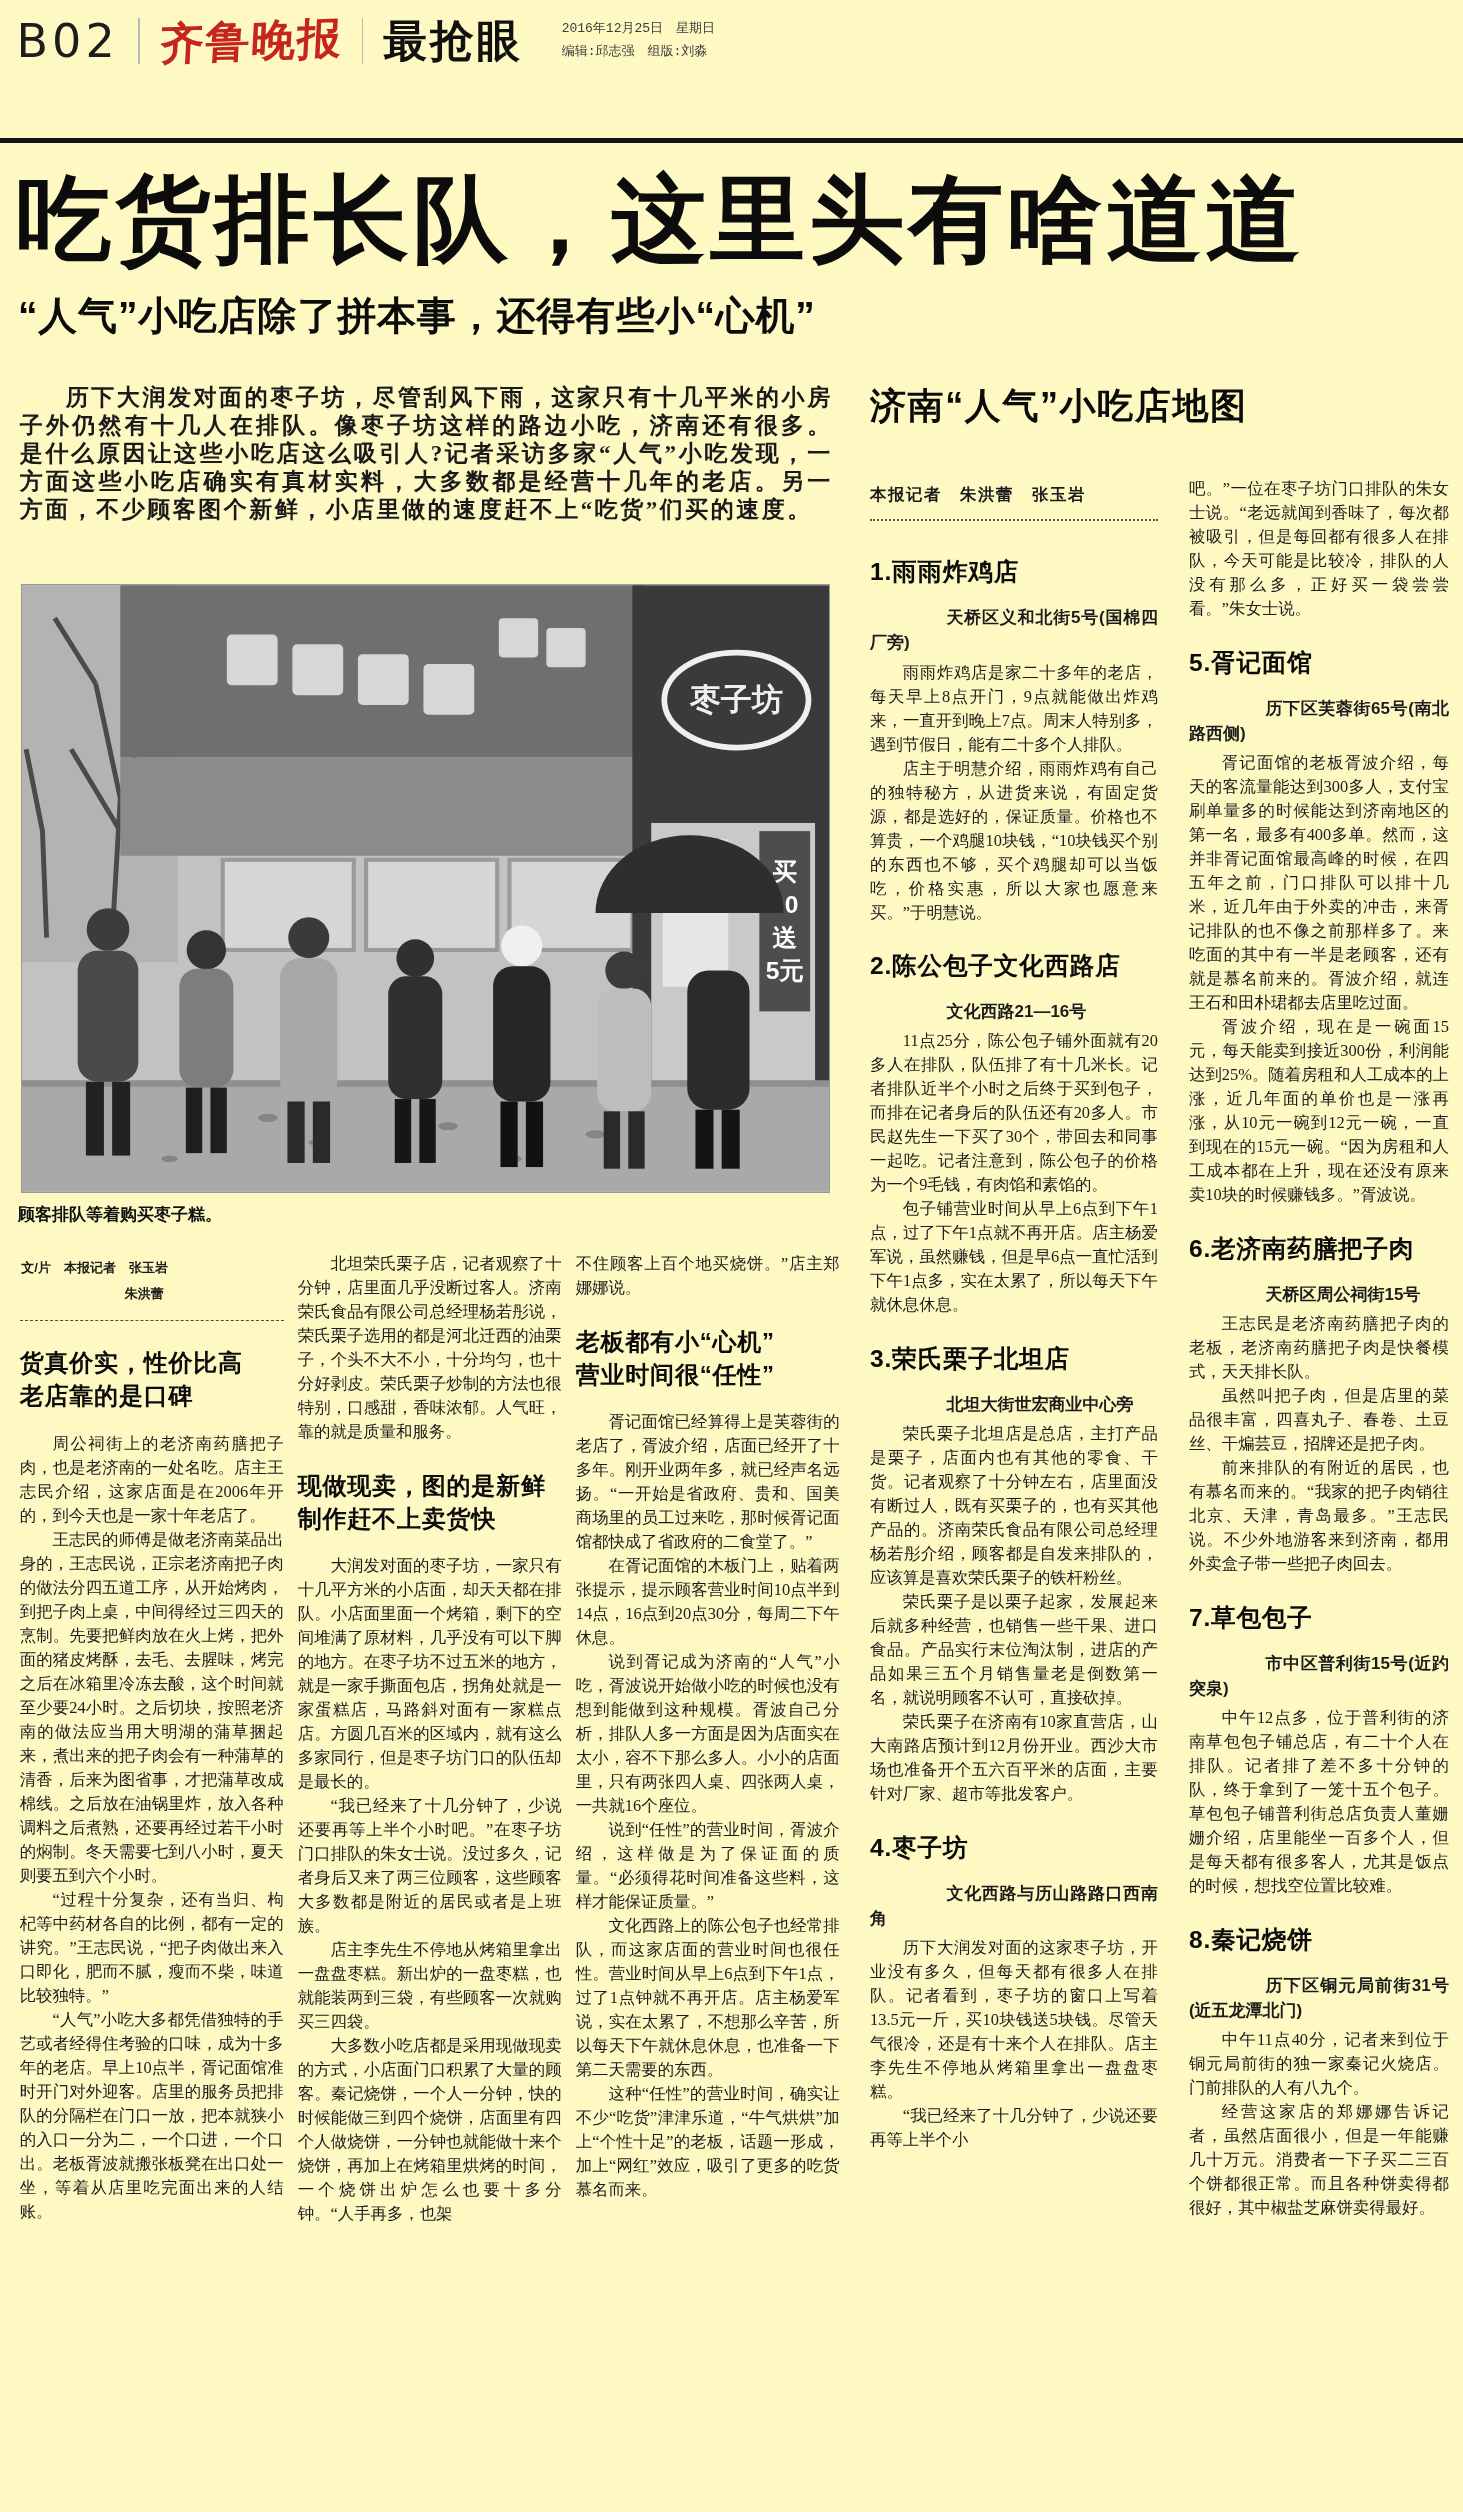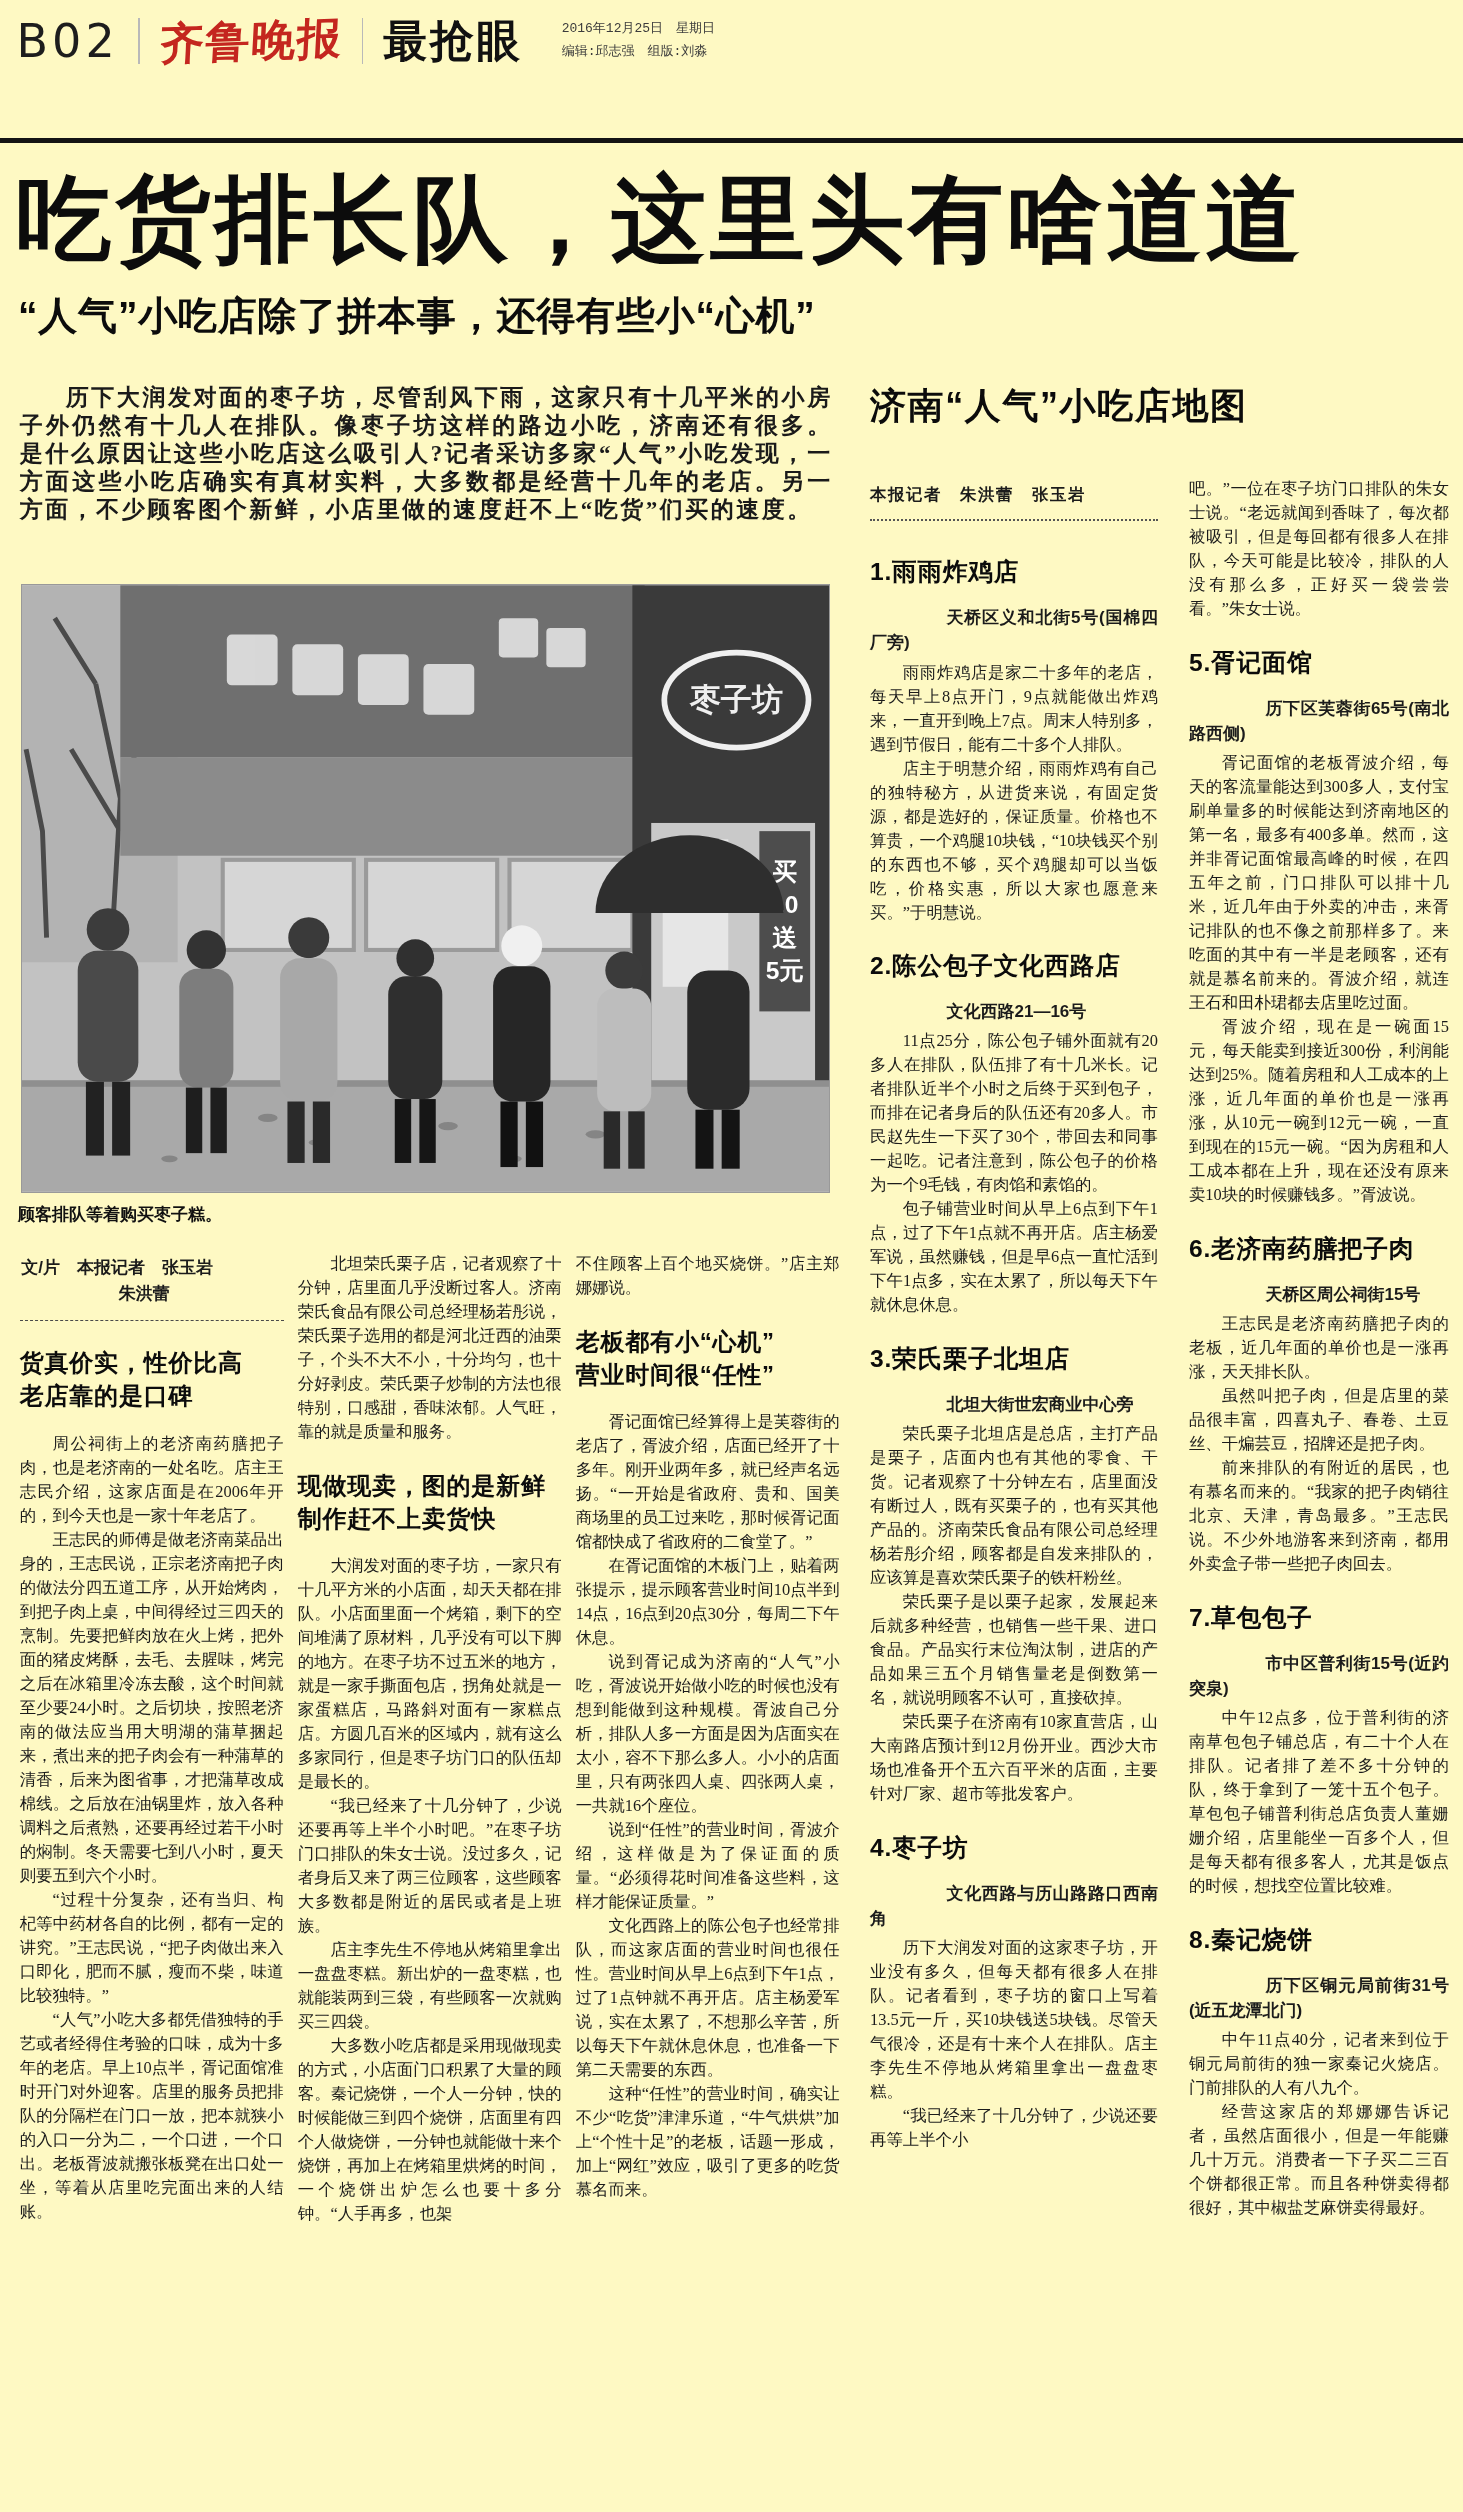--- a/index.html
+++ b/index.html
@@ -35,21 +35,21 @@
   
   .article-cols{position:absolute;top:1252px;left:19.7px;width:820px;display:flex;gap:14px;}
   .map-cols{position:absolute;top:477px;left:870px;width:579px;display:flex;gap:31px;}
   .col{font-size:16.4px;line-height:24px;text-align:justify;text-justify:inter-character;color:#1b1b1b;}
   .col-a{width:264px;} .col-m4{width:289px;} .col-m5{width:261px;}
   .para{margin:0;text-indent:2em;}
   .para.cont{text-indent:0;}
   .col-subhead{font-family:"Liberation Sans",sans-serif;font-weight:900;font-size:24px;
                line-height:33px;margin:24.6px 0 19.7px;color:#0c0c0c;}
   .col-subhead span{display:block;letter-spacing:0.8px;}
-  .photo-byline{font-family:"Liberation Sans",sans-serif;font-weight:700;font-size:17px;
+  .photo-byline{font-family:"Liberation Sans",sans-serif;font-weight:700;font-size:13px;
                 line-height:26px;padding:3.3px 1.6px 13px;border-bottom:1.6px dashed #4a4a4a;}
   .photo-byline span{display:block;}
   .photo-byline span:nth-child(2){text-align:center;padding-right:14.8px;}
   .map-byline{font-family:"Liberation Sans",sans-serif;font-weight:700;font-size:16.4px;
               padding:4.9px 0 13px;border-bottom:2.5px dotted #555;margin-bottom:39px;letter-spacing:1.6px;}
   .store-head{font-family:"Liberation Sans",sans-serif;font-weight:900;font-size:24.6px;
               margin:29.5px 0 21px;letter-spacing:0.8px;color:#0b0b0b;}
   .store-addr{font-family:"Liberation Sans",sans-serif;font-weight:700;font-size:17px;
               line-height:25.4px;margin:0 0 4.9px;text-indent:4.5em;text-align:justify;}
   
@@ -242,21 +242,21 @@
         <p class="para">“我已经来了十几分钟了，少说还要再等上半个小</p>
       </div>
     <div class="col col-m5">
         <p class="para cont">吧。”一位在枣子坊门口排队的朱女士说。“老远就闻到香味了，每次都被吸引，但是每回都有很多人在排队，今天可能是比较冷，排队的人没有那么多，正好买一袋尝尝看。”朱女士说。</p>
         <h4 class="store-head">5.胥记面馆</h4>
         <p class="store-addr">历下区芙蓉街65号(南北路西侧)</p>
         <p class="para">胥记面馆的老板胥波介绍，每天的客流量能达到300多人，支付宝刷单量多的时候能达到济南地区的第一名，最多有400多单。然而，这并非胥记面馆最高峰的时候，在四五年之前，门口排队可以排十几米，近几年由于外卖的冲击，来胥记排队的也不像之前那样多了。来吃面的其中有一半是老顾客，还有就是慕名前来的。胥波介绍，就连王石和田朴珺都去店里吃过面。</p>
         <p class="para">胥波介绍，现在是一碗面15元，每天能卖到接近300份，利润能达到25%。随着房租和人工成本的上涨，近几年面的单价也是一涨再涨，从10元一碗到12元一碗，一直到现在的15元一碗。“因为房租和人工成本都在上升，现在还没有原来卖10块的时候赚钱多。”胥波说。</p>
         <h4 class="store-head">6.老济南药膳把子肉</h4>
         <p class="store-addr">天桥区周公祠街15号</p>
-        <p class="para">王志民是老济南药膳把子肉的老板，近几年面的单价也是一涨再涨，天天排长队。</p>
+        <p class="para">王志民是老济南药膳把子肉的老板，老济南药膳把子肉是快餐模式，天天排长队。</p>
         <p class="para">虽然叫把子肉，但是店里的菜品很丰富，四喜丸子、春卷、土豆丝、干煸芸豆，招牌还是把子肉。</p>
         <p class="para">前来排队的有附近的居民，也有慕名而来的。“我家的把子肉销往北京、天津，青岛最多。”王志民说。不少外地游客来到济南，都用外卖盒子带一些把子肉回去。</p>
         <h4 class="store-head">7.草包包子</h4>
         <p class="store-addr">市中区普利街15号(近趵突泉)</p>
         <p class="para">中午12点多，位于普利街的济南草包包子铺总店，有二十个人在排队。记者排了差不多十分钟的队，终于拿到了一笼十五个包子。草包包子铺普利街总店负责人董姗姗介绍，店里能坐一百多个人，但是每天都有很多客人，尤其是饭点的时候，想找空位置比较难。</p>
         <h4 class="store-head">8.秦记烧饼</h4>
         <p class="store-addr">历下区铜元局前街31号(近五龙潭北门)</p>
         <p class="para">中午11点40分，记者来到位于铜元局前街的独一家秦记火烧店。门前排队的人有八九个。</p>
         <p class="para">经营这家店的郑娜娜告诉记者，虽然店面很小，但是一年能赚几十万元。消费者一下子买二三百个饼都很正常。而且各种饼卖得都很好，其中椒盐芝麻饼卖得最好。</p>
       </div>

